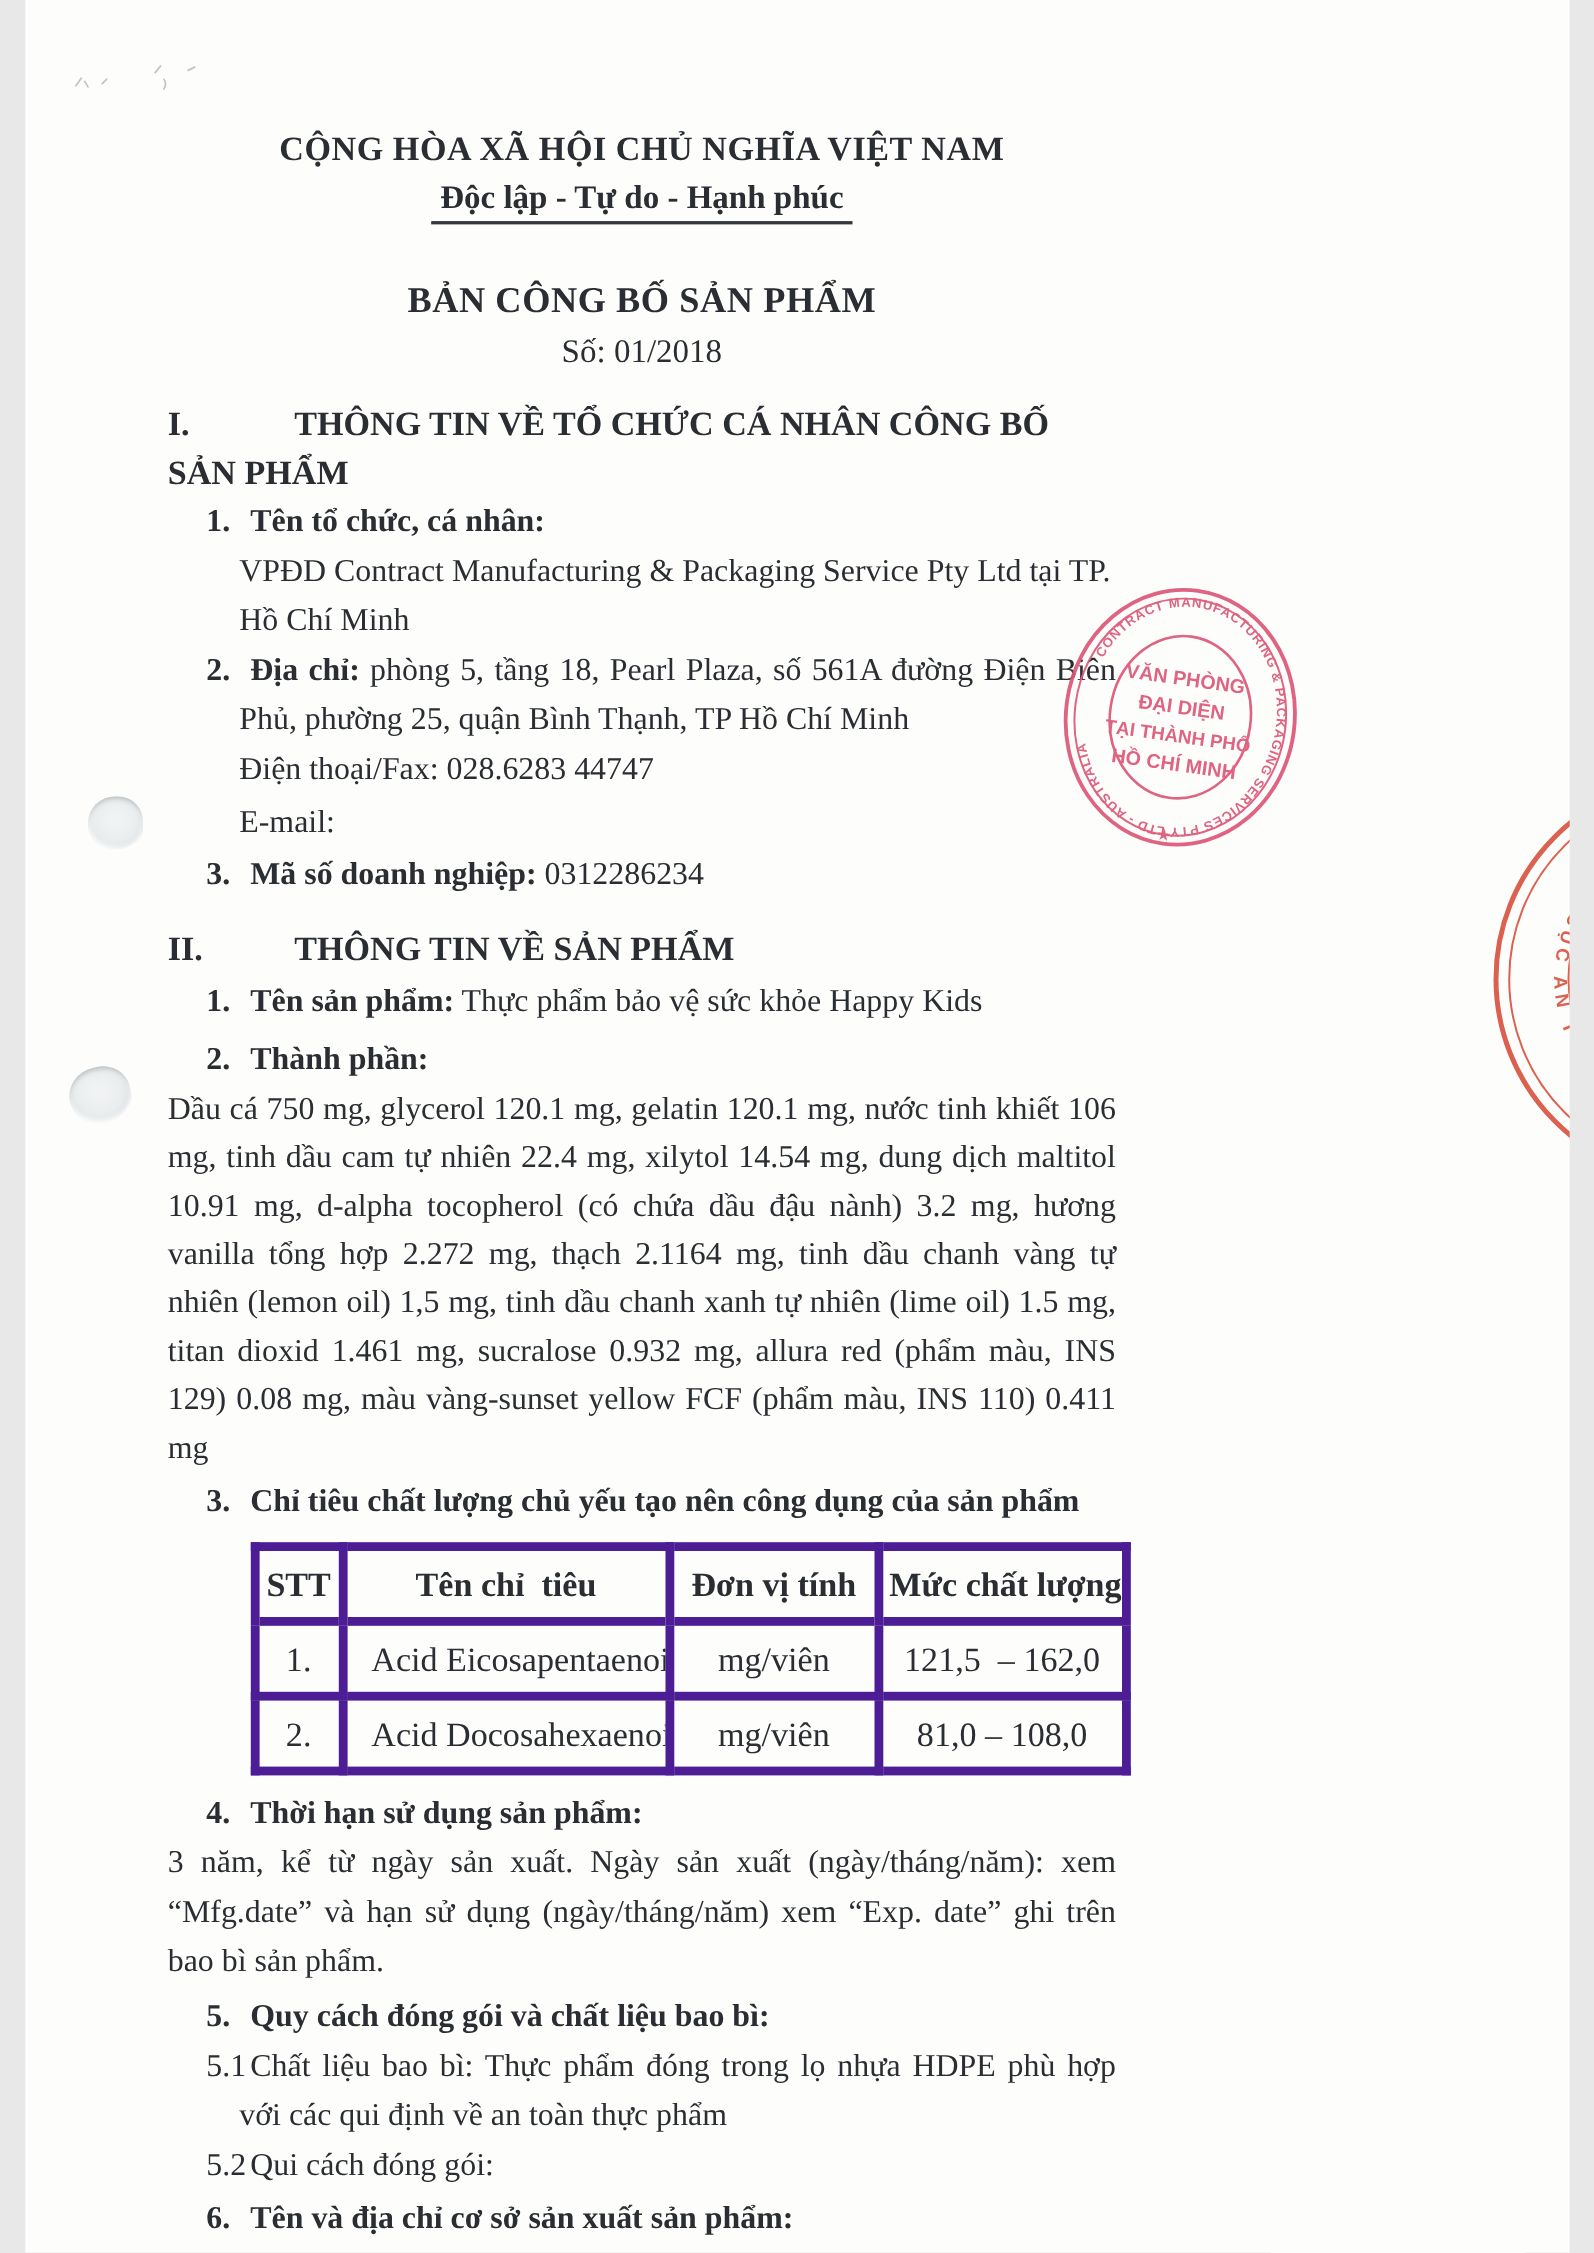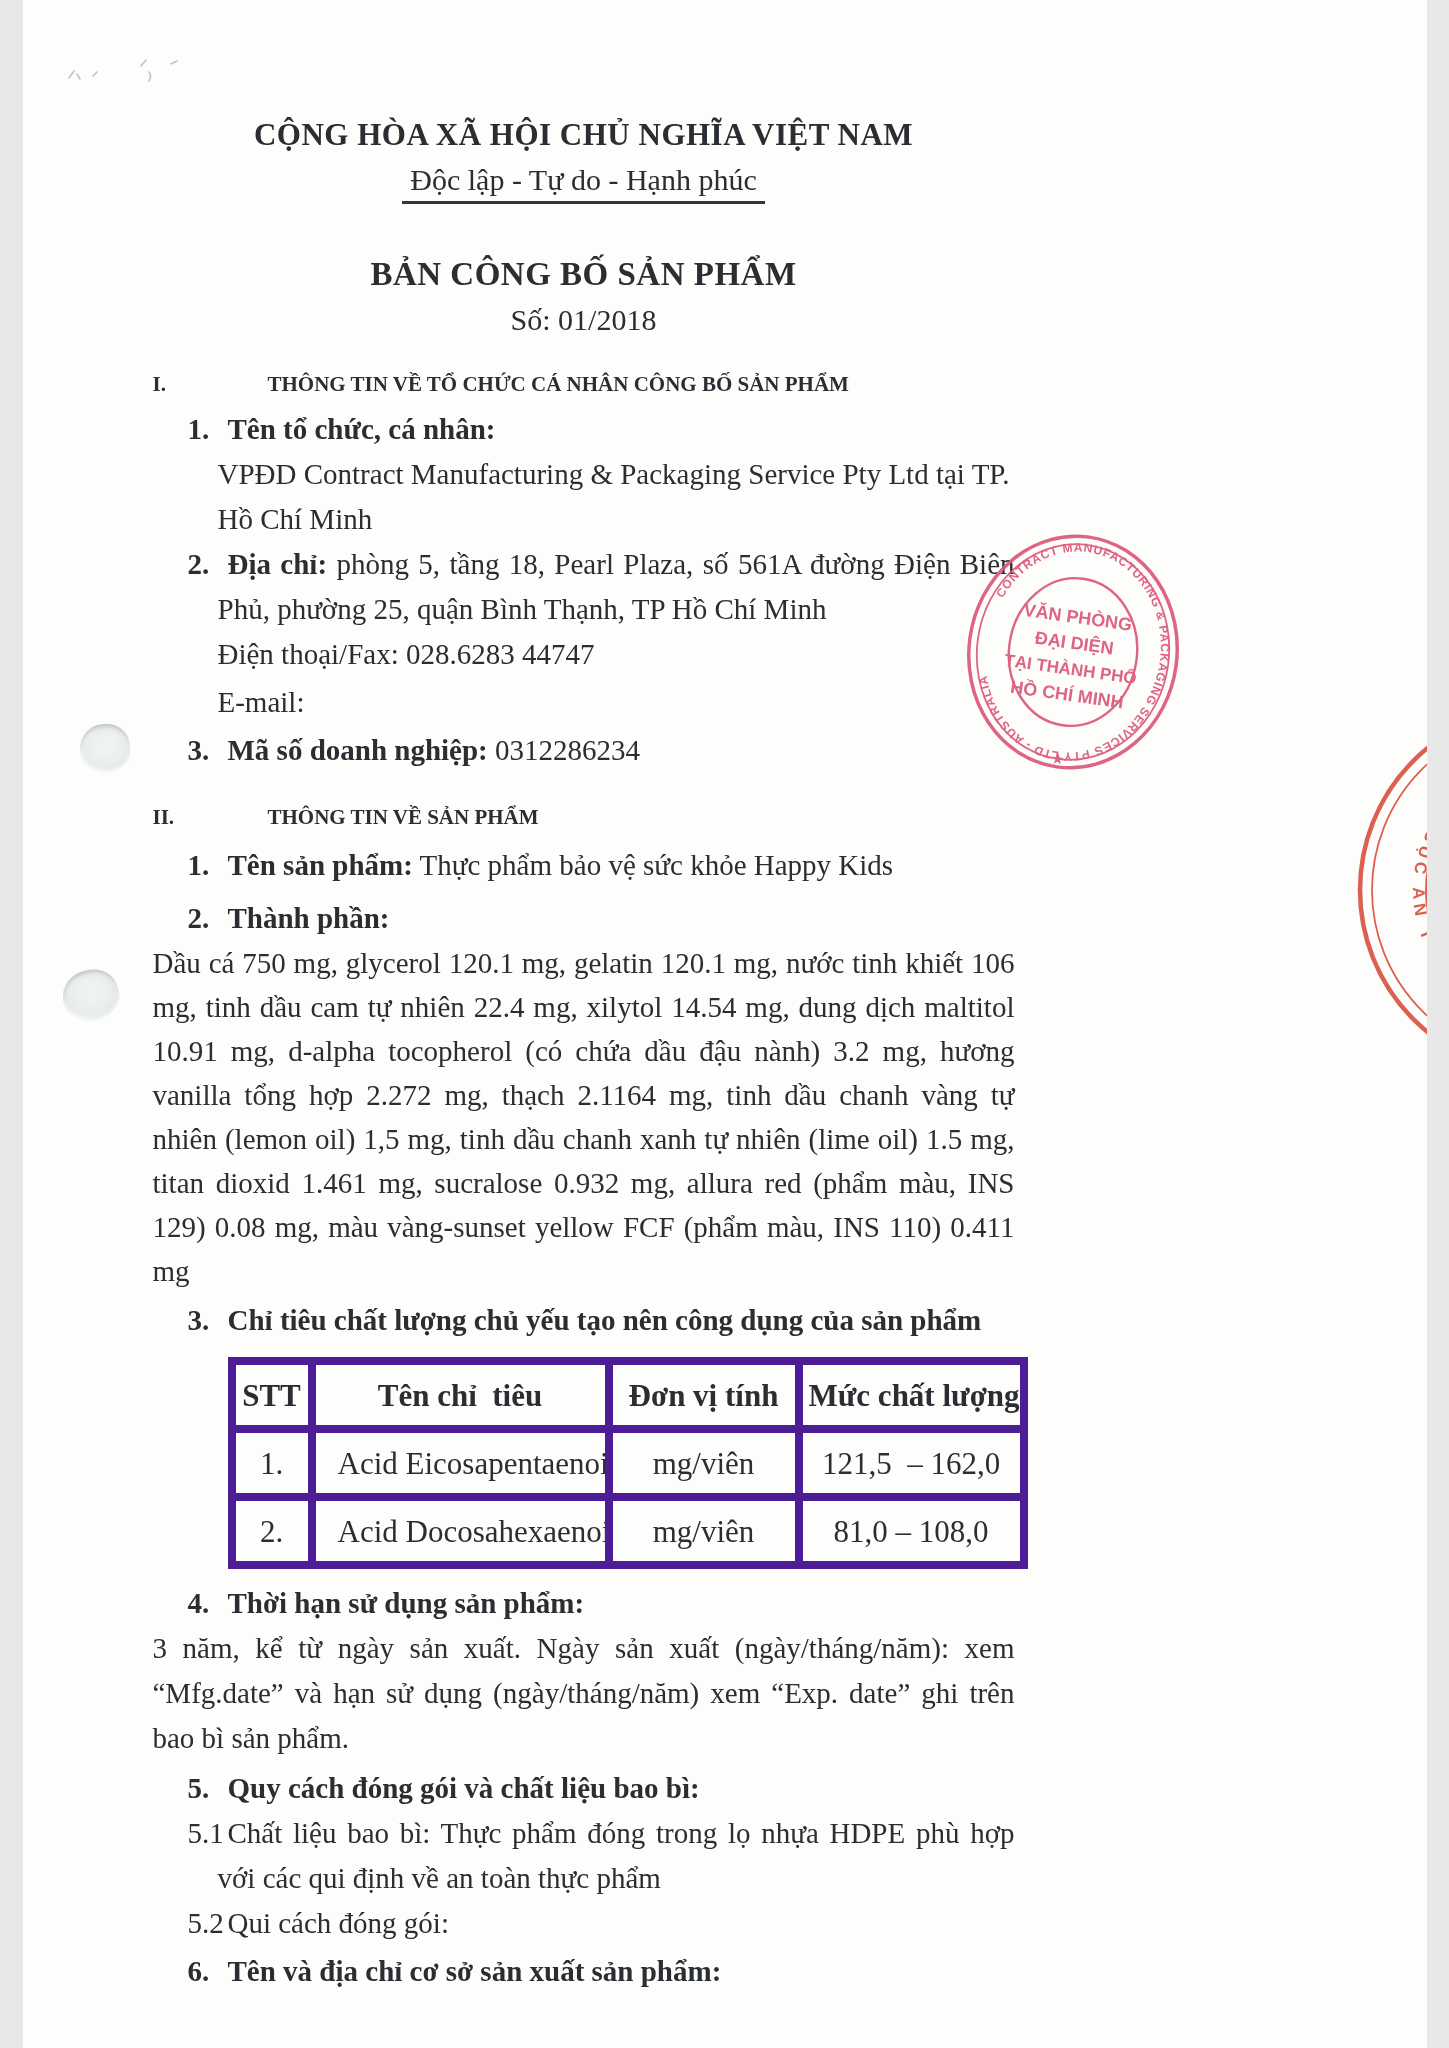--- a/index.html
+++ b/index.html
@@ -11,25 +11,25 @@
     overflow:hidden;
     font-family:"Liberation Serif","DejaVu Serif",serif;
     color:#2a2d31;
     font-size:29px;
     line-height:45px;
   }
   .content{position:absolute;left:130px;top:112px;width:862px;}
   .center{text-align:center;}
   b,.b{font-weight:700;}
   .national{font-size:31px;font-weight:700;letter-spacing:.5px;}
-  .motto{font-size:30px;font-weight:400;}
+  .motto{font-size:30px;font-weight:700;}
   .motto span{display:inline-block;border-bottom:3px solid #34373c;padding:0 8px 1px 8px;line-height:40px;}
   .doc-title{font-size:33px;font-weight:700;margin-top:48px;letter-spacing:.5px;}
   .doc-number{font-size:30px;}
-  .sec{font-size:21px;font-weight:700;margin-top:20px;}
+  .sec{font-size:31px;font-weight:700;margin-top:20px;}
   .sec .snum{display:inline-block;width:115px;}
   .sec2{margin-top:22px;}
   .item{margin-left:65px;text-indent:-30px;}
   .item .inum{display:inline-block;min-width:40px;text-indent:0;font-weight:700;}
   .item .inum.reg{font-weight:400;}
   .bodyline{margin-left:65px;}
   .just{text-align:justify;}
   .para{text-align:justify;line-height:44px;}
   .mt3{margin-top:3px;}
   .mt5{margin-top:5px;}

